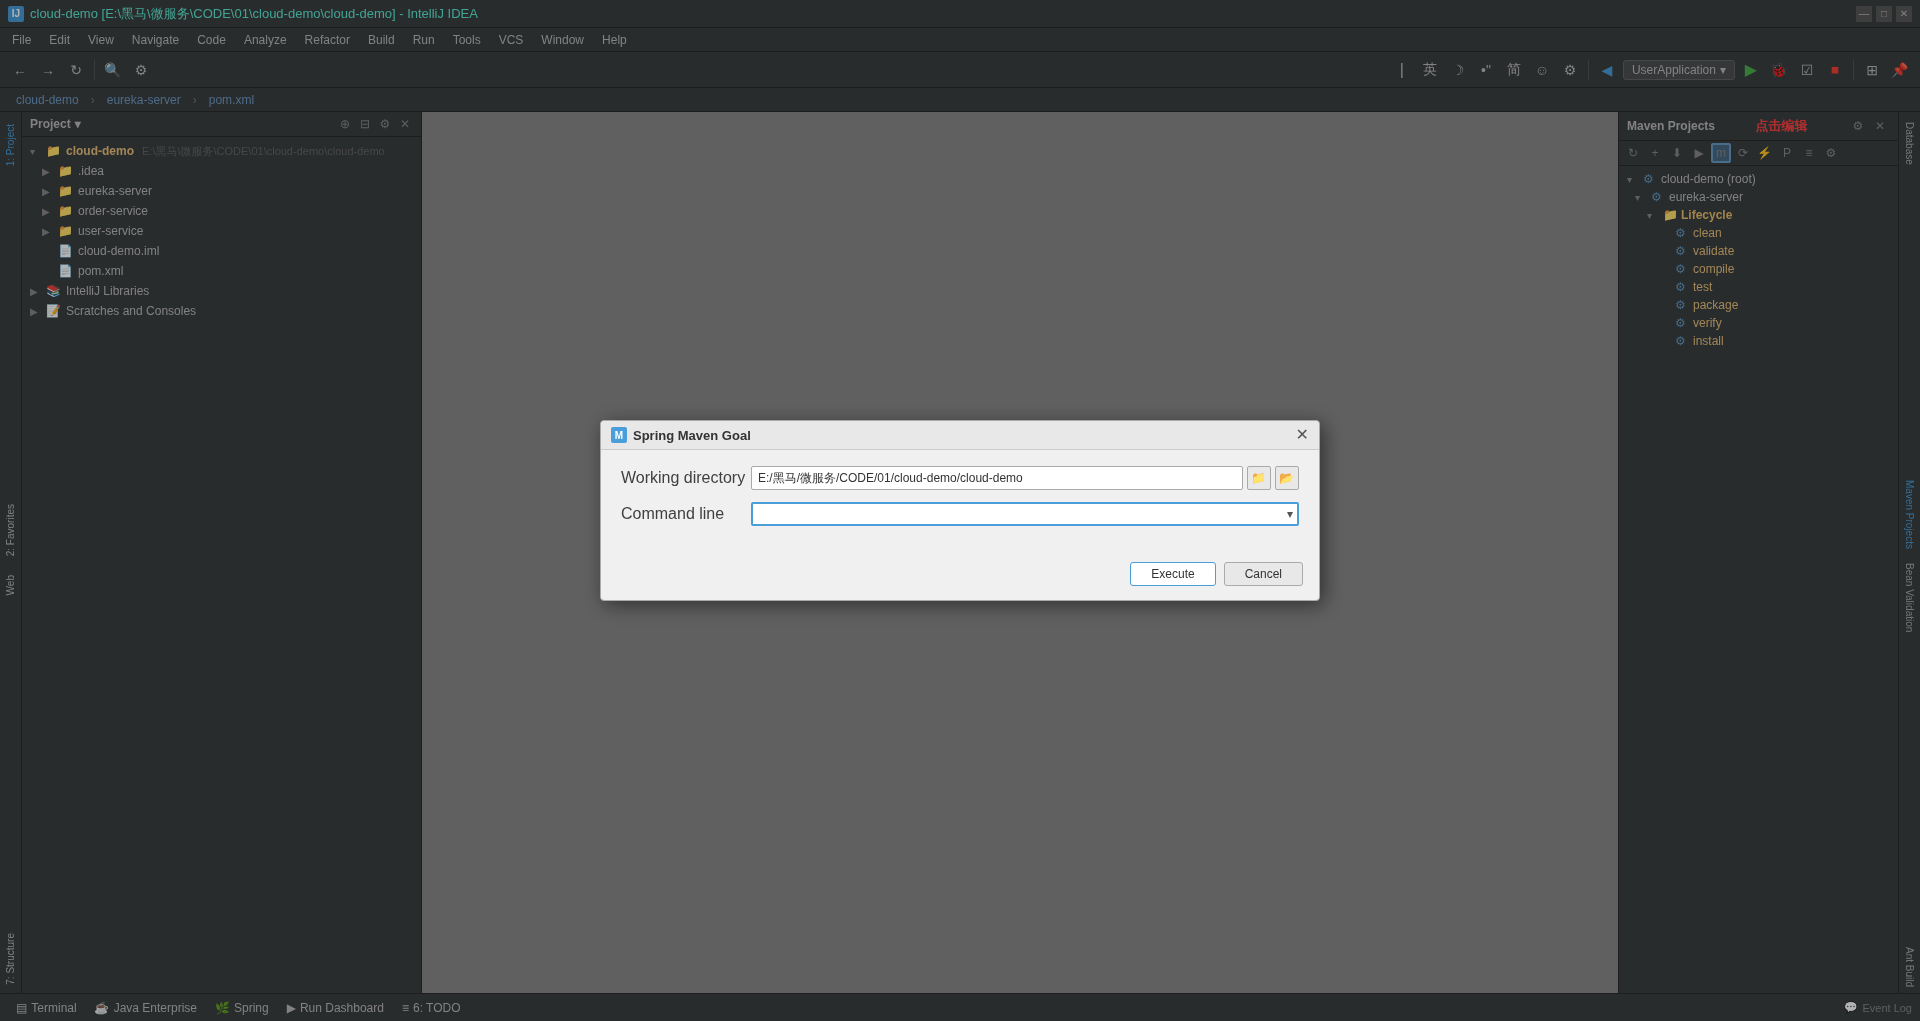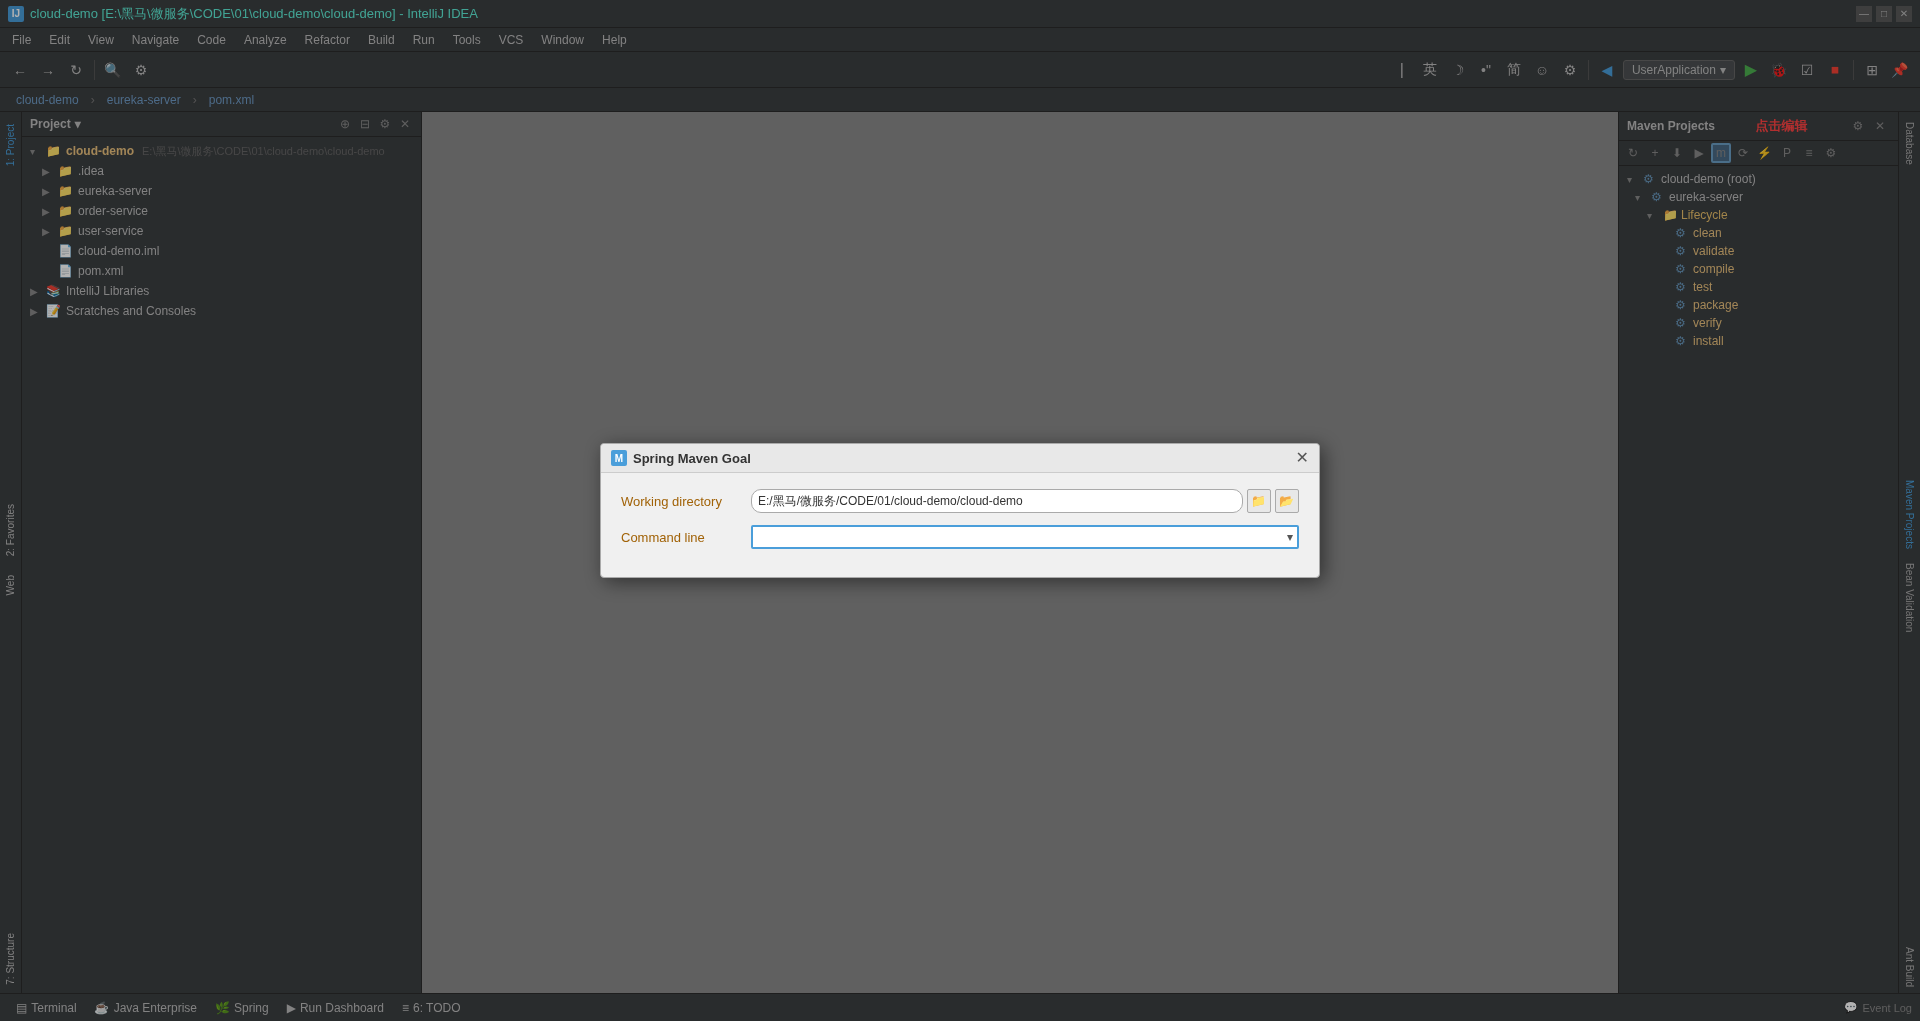--- a/index.html
+++ b/index.html
@@ -152,21 +152,21 @@
     }
     .maven-btn { width: 20px; height: 20px; background: transparent; border: none; color: #888; cursor: pointer; display: flex; align-items: center; justify-content: center; font-size: 12px; border-radius: 2px; }
     .maven-btn.highlighted { background: #4a6984; border: 1px solid #6a9ec4; }
     #maven-tree { flex: 1; overflow-y: auto; padding: 4px 0; }
     .maven-item { display: flex; align-items: center; padding: 2px 8px; cursor: pointer; color: #bbbbbb; font-size: 12px; gap: 4px; }
     .maven-arrow { width: 12px; font-size: 10px; color: #888; }
     .maven-gear { color: #6897bb; font-size: 12px; width: 14px; }
     .maven-indent-1 { padding-left: 16px; }
     .maven-indent-2 { padding-left: 28px; }
     .maven-indent-3 { padding-left: 40px; }
-    .maven-section-header { color: #e8bf6a; font-weight: normal; }
+    .maven-section-header { color: #e8bf6a; font-weight: bold; }
     .maven-lifecycle-item { color: #e8c07d; }
     .click-edit-label { color: #ff6b6b; font-size: 14px; font-weight: bold; position: absolute; top: 4px; right: 30px; }
 
     
     #right-tabs {
       width: 22px;
       background: #3c3f41;
       border-left: 1px solid #2b2b2b;
       display: flex;
       flex-direction: column;
@@ -213,23 +213,23 @@
       display: flex;
       align-items: center;
       justify-content: space-between;
       border-radius: 4px 4px 0 0;
     }
     #dialog-title-bar .dialog-title { font-size: 13px; color: #333; font-weight: bold; display: flex; align-items: center; gap: 6px; }
     #dialog-title-bar .dialog-title .dialog-icon { width: 16px; height: 16px; background: #4a9eda; border-radius: 2px; display: flex; align-items: center; justify-content: center; color: white; font-size: 10px; font-weight: bold; }
     #dialog-close { background: transparent; border: none; cursor: pointer; font-size: 16px; color: #555; line-height: 1; }
     #dialog-content { padding: 16px 20px; }
     .dialog-row { display: flex; align-items: center; margin-bottom: 12px; }
-    .dialog-label { width: 130px; color: #a16207; font-size: 13px; }
+    .dialog-label { width: 130px; color: #404040; font-size: 16px; }
     .dialog-input-wrap { flex: 1; display: flex; gap: 4px; }
-    .dialog-input { flex: 1; border: 1px solid #aaa; background: white; padding: 3px 6px; font-size: 12px; color: #333; border-radius: 10px; }
+    .dialog-input { flex: 1; border: 1px solid #aaa; background: white; padding: 3px 6px; font-size: 12px; color: #333; border-radius: 2px; }
     .dialog-input-btn { width: 24px; height: 24px; background: #e8e8e8; border: 1px solid #aaa; cursor: pointer; display: flex; align-items: center; justify-content: center; font-size: 12px; border-radius: 2px; }
     .dialog-select-wrap { flex: 1; position: relative; }
     .dialog-select-wrap::after { content: '▾'; position: absolute; right: 6px; top: 50%; transform: translateY(-50%); color: #555; pointer-events: none; }
     .select-input { width: 100%; border: 2px solid #4a9eda; background: white; padding: 3px 6px; font-size: 12px; color: #333; border-radius: 2px; }
     #dialog-buttons { display: flex; justify-content: flex-end; gap: 8px; padding: 8px 16px 14px; }
     .dlg-btn { padding: 4px 20px; font-size: 12px; border-radius: 3px; cursor: pointer; border: 1px solid #aaa; }
     .dlg-btn.primary { background: white; border: 1px solid #4a9eda; color: #333; }
     .dlg-btn.secondary { background: #e8e8e8; color: #333; }
 
     
@@ -546,14 +546,18 @@
         </div>
       </div>
 
       <div class="dialog-row">
         <label class="dialog-label">Command line</label>
         <div class="dialog-select-wrap">
           <input type="text" class="select-input" value="" style="">
         </div>
       </div>
     </div>
+    <div id="dialog-buttons">
+      <button class="dlg-btn primary">Execute</button>
+      <button class="dlg-btn secondary">Cancel</button>
+    </div>
   </div>
 </div>
 
 </body></html>

